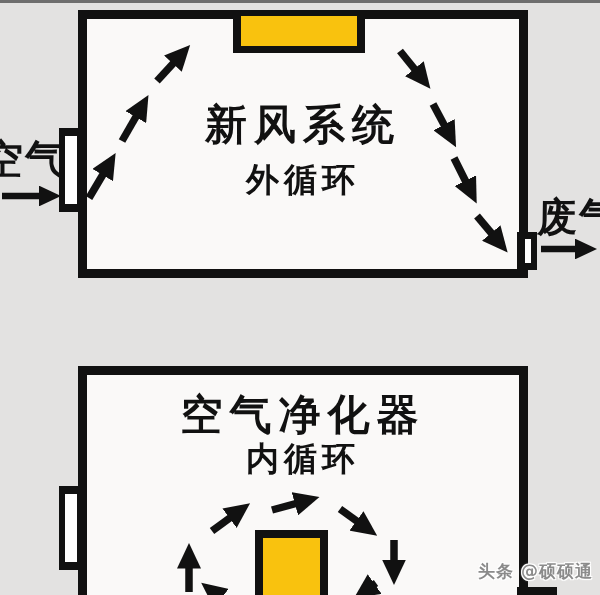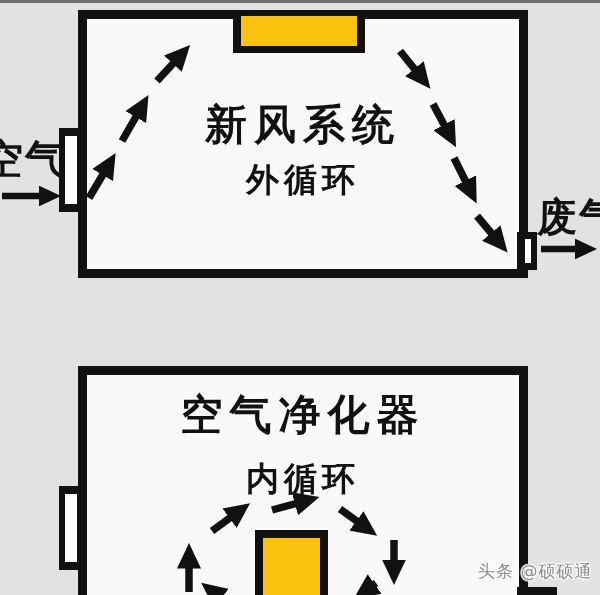--- a/index.html
+++ b/index.html
@@ -16,21 +16,21 @@
   #room-top{left:78px;top:10px;width:450px;height:268px;}
   #room-bottom{left:78px;top:366px;width:450px;height:246px;}
 
   .room-title{position:absolute;left:0;right:0;text-align:center;color:var(--ink);
     font-weight:900;font-size:42px;letter-spacing:7px;line-height:1;}
   .room-subtitle{position:absolute;left:0;right:0;text-align:center;color:var(--ink);
     font-weight:900;font-size:33px;letter-spacing:5px;line-height:1;}
   #room-top .room-title{top:85px;}
   #room-top .room-subtitle{top:144px;}
   #room-bottom .room-title{top:19px;}
-  #room-bottom .room-subtitle{top:67px;margin-top:20px;}
+  #room-bottom .room-subtitle{top:67px;}
 
   .unit-frame{position:absolute;background:var(--ink);z-index:2;}
   .unit-fill{position:absolute;background:var(--accent-yellow);}
   #ceiling-unit{left:233px;top:10px;width:132px;height:43px;}
   #ceiling-unit .unit-fill{left:8px;right:8px;top:6px;bottom:7px;}
   #purifier-unit{left:255px;top:530px;width:73px;height:78px;}
   #purifier-unit .unit-fill{left:8px;right:8px;top:8px;bottom:0;}
 
   .vent{position:absolute;background:var(--ink);z-index:2;}
   .vent-slit{position:absolute;background:#fff;}
@@ -43,21 +43,21 @@
   #stub-bottom-right{left:517px;top:587px;width:40px;height:8px;}
 
   .flow-label{position:absolute;color:var(--ink);font-weight:900;font-size:40px;
     letter-spacing:2px;line-height:1;z-index:3;white-space:nowrap;}
   #air-in-label{left:-17px;top:139px;}
   #exhaust-label{left:537px;top:197px;}
 
   #arrows{position:absolute;left:0;top:0;z-index:4;pointer-events:none;}
 
   #watermark{position:absolute;left:478px;top:560px;z-index:10;
-    color:var(--watermark-gray);font-size:17px;font-weight:400;letter-spacing:1px;
+    color:var(--watermark-gray);font-size:17px;font-weight:700;letter-spacing:1px;
     white-space:nowrap;
     text-shadow:-1px -1px 0 #fff,1px -1px 0 #fff,-1px 1px 0 #fff,1px 1px 0 #fff,0 0 3px #fff;}
 </style>
 </head>
 <body>
 
 <div id="scene">
   <div class="top-edge"></div>
 
   <div id="room-top" class="room">

